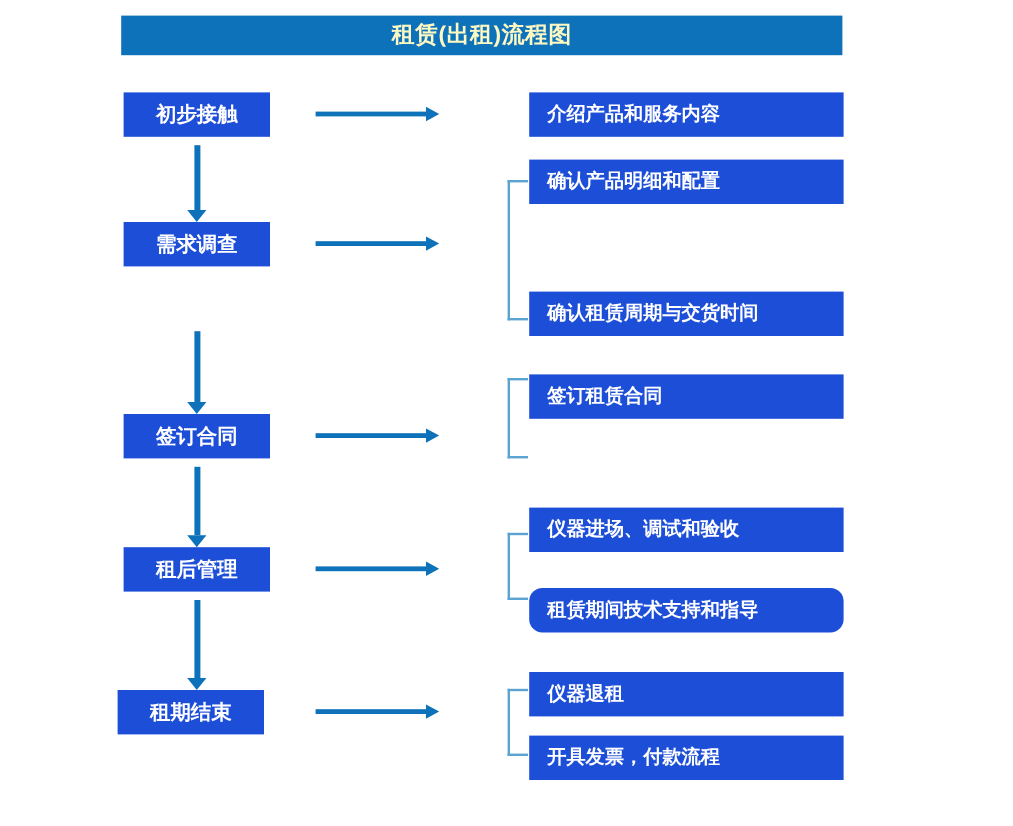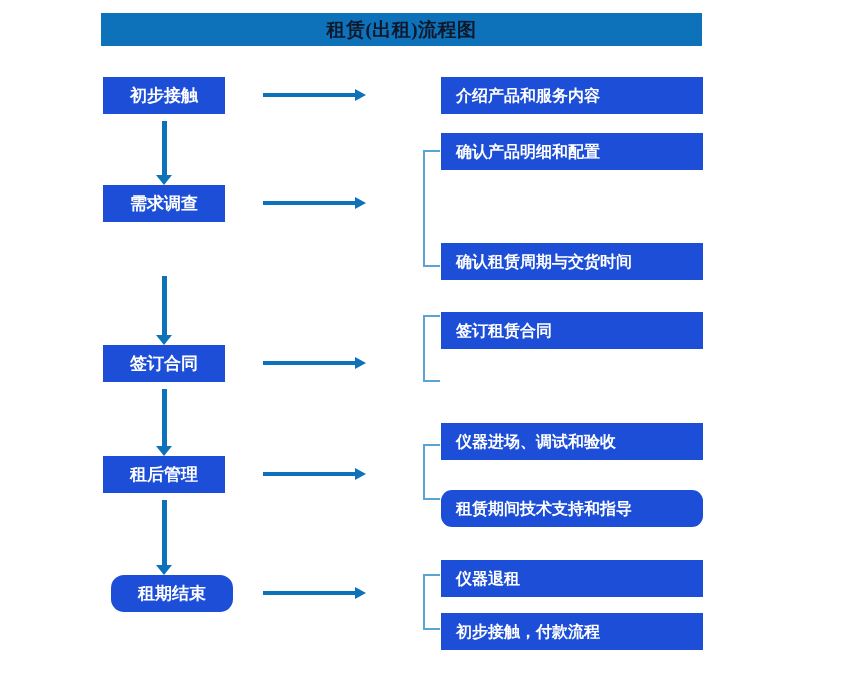--- a/index.html
+++ b/index.html
@@ -26,26 +26,26 @@
     top: 13px;
     width: 601px;
     height: 33px;
     background: #0d72b9;
     display: flex;
     align-items: center;
     justify-content: center;
     box-sizing: border-box;
   }
   .title-bar .title-text {
-    color: #0f172a;
+    color: #fef9c3;
     font-size: 19px;
     font-weight: bold;
     letter-spacing: 0.5px;
     line-height: 1;
-    font-family: Liberation Serif, serif;
+    font-family: Liberation Sans, sans-serif;
   }
 
   
   .node {
     position: absolute;
     background: #1d4ed8;
     box-sizing: border-box;
     display: flex;
     align-items: center;
     color: #ffffff;
@@ -144,21 +144,21 @@
   </div>
 
   <div class="node stage" style="left:103px; top:345px;">
     <span class="node-label">签订合同</span>
   </div>
 
   <div class="node stage" style="left:103px; top:456px;">
     <span class="node-label">租后管理</span>
   </div>
 
-  <div class="node stage" style="left:111px; top:575px;border-radius:13px;">
+  <div class="node stage" style="left:98px; top:575px;">
     <span class="node-label">租期结束</span>
   </div>
 
   <div class="v-arrow" style="left:155px; top:121px; height:64px;">
     <div class="shaft" style="height:54px;"></div>
     <div class="head" style="top:54px;"></div>
   </div>
 
   <div class="v-arrow" style="left:155px; top:276px; height:69px;">
     <div class="shaft" style="height:59px;"></div>
@@ -232,16 +232,16 @@
 
   <div class="node detail" style="left:441px; top:490px;border-radius:11px;">
     <span class="node-label">租赁期间技术支持和指导</span>
   </div>
 
   <div class="node detail" style="left:441px; top:560px;">
     <span class="node-label">仪器退租</span>
   </div>
 
   <div class="node detail" style="left:441px; top:613px;">
-    <span class="node-label">初步接触，付款流程</span>
+    <span class="node-label">开具发票，付款流程</span>
   </div>
 
 </div>
 
 </body></html>

